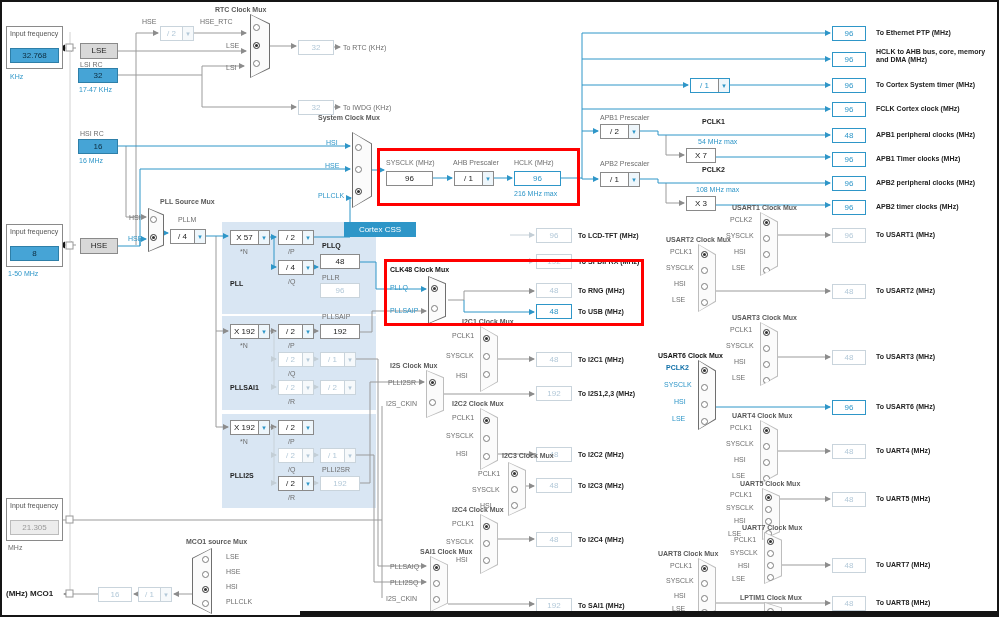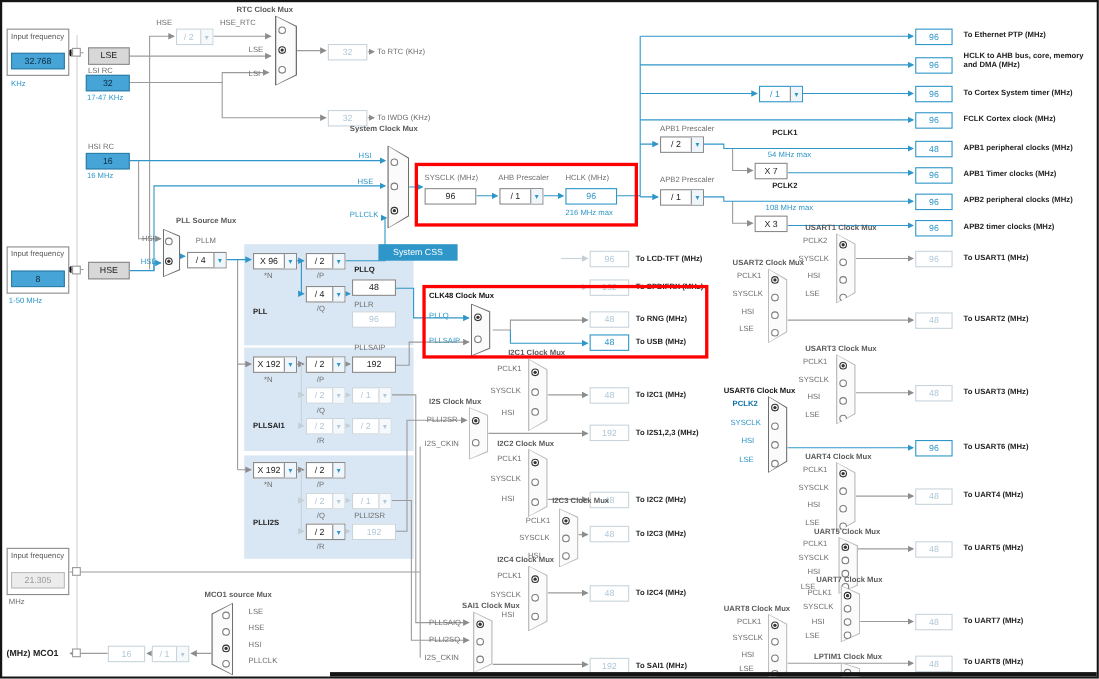--- a/index.html
+++ b/index.html
@@ -226,38 +226,38 @@
   <div class="lbl" style="left:384px;top:157px">SYSCLK (MHz)</div>
   <div class="box" style="left:384px;top:169px;width:47px">96</div>
   <div class="lbl" style="left:451px;top:157px">AHB Prescaler</div>
   <div class="dd" style="left:452px;top:169px;width:40px">
       <span class="t">/ 1</span>
       <span class="c">▾</span>
     </div>
   <div class="lbl" style="left:512px;top:157px">HCLK (MHz)</div>
   <div class="box blue" style="left:512px;top:169px;width:47px">96</div>
   <div class="lbl blue" style="left:512px;top:188px">216 MHz max</div>
-  <div class="btn" style="left:342px;top:220px;width:72px;height:15px">System CSS</div>
+  <div class="btn" style="left:342px;top:220px;width:72px;height:15px">Cortex CSS</div>
 
   <div class="ttl" style="left:158px;top:196px">PLL Source Mux</div>
   <div class="lbl" style="left:127px;top:212px">HSI</div>
   <div class="lbl blue" style="left:126px;top:233px">HSE</div>
   <div class="mux" style="left:146px;top:206px;width:16px;height:44px">
     <div class="mi"></div>
     <div class="r" style="left:2px;top:8px"></div>
     <div class="r sel" style="left:2px;top:26px"></div>
   </div>
   <div class="lbl" style="left:176px;top:214px">PLLM</div>
   <div class="dd" style="left:168px;top:227px;width:36px">
       <span class="t">/ 4</span>
       <span class="c">▾</span>
     </div>
 
   <div class="dd" style="left:228px;top:228px;width:40px">
-      <span class="t">X 96</span>
+      <span class="t">X 57</span>
       <span class="c">▾</span>
     </div>
   <div class="lbl" style="left:238px;top:246px">*N</div>
   <div class="dd" style="left:276px;top:228px;width:36px">
       <span class="t">/ 2</span>
       <span class="c">▾</span>
     </div>
   <div class="lbl" style="left:286px;top:246px">/P</div>
   <div class="lbl dark" style="left:320px;top:240px">PLLQ</div>
   <div class="dd" style="left:276px;top:258px;width:36px">

